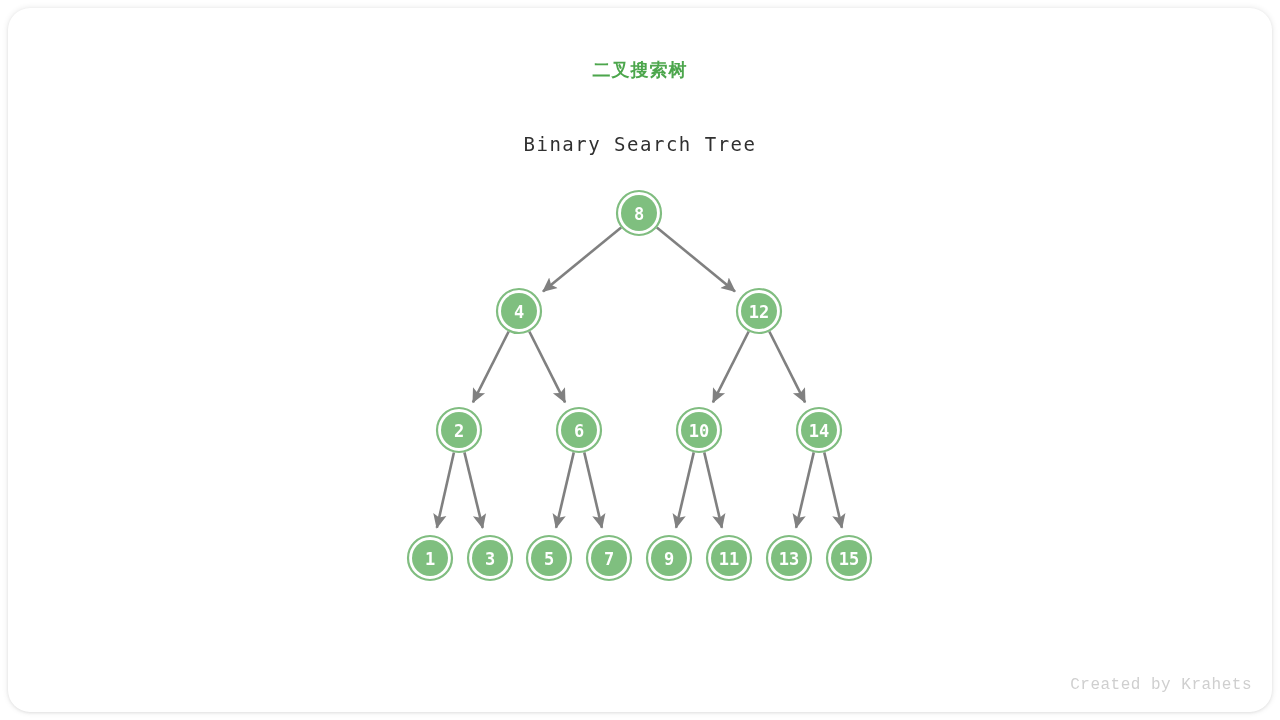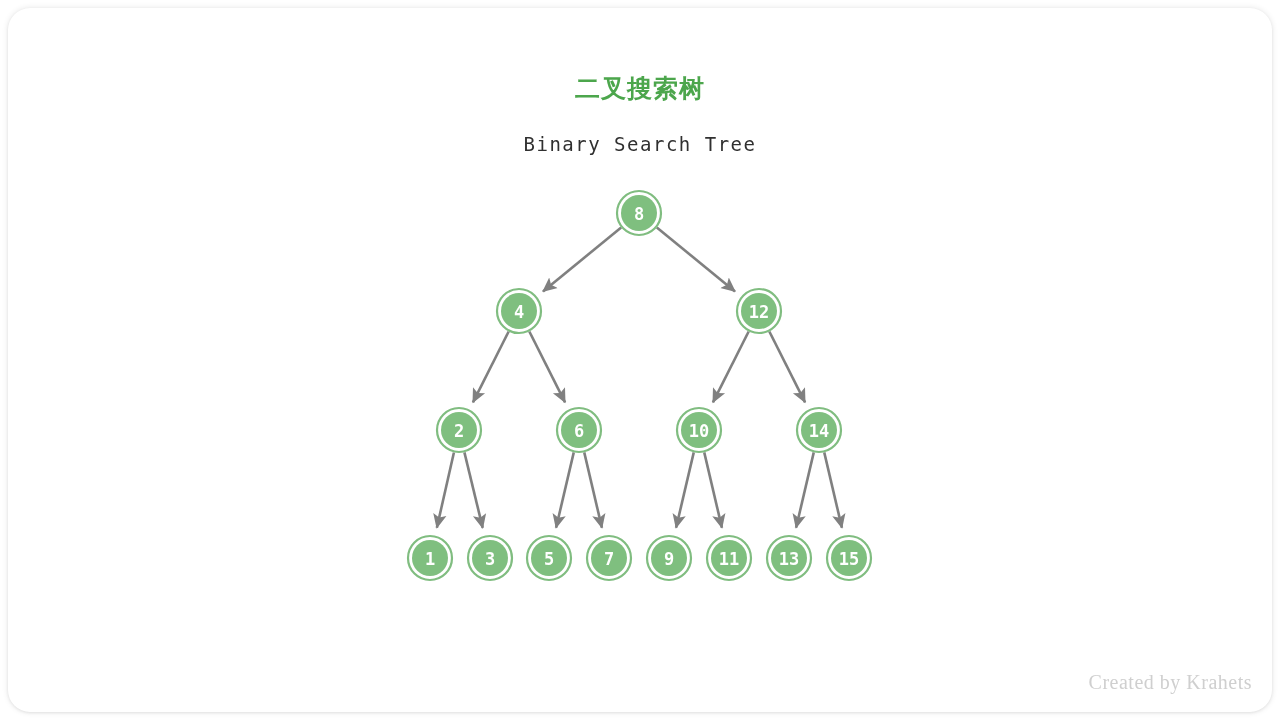--- a/index.html
+++ b/index.html
@@ -20,25 +20,25 @@
     height: 704px;
     background: #ffffff;
     border-radius: 22px;
     box-shadow: 0 0 6px rgba(0,0,0,0.10), 0 1px 3px rgba(0,0,0,0.07);
     overflow: hidden;
   }
 
   #title {
     position: absolute;
     left: 0;
-    top: 64px;
+    top: 50px;
     width: 1264px;
     text-align: center;
     font-family: "DejaVu Sans", sans-serif;
-    font-size: 25px;
+    font-size: 18px;
     font-weight: bold;
     color: #4ca64c;
     letter-spacing: 1px;
   }
 
   #subtitle {
     position: absolute;
     left: 0;
     top: 100px;
     width: 1264px;
@@ -48,22 +48,22 @@
     font-weight: normal;
     color: #303030;
     letter-spacing: 1.5px;
     margin-top: 25px;
   }
 
   #credit {
     position: absolute;
     right: 20px;
     bottom: 18px;
-    font-family: Liberation Serif, serif;
-    font-size: 20px;
+    font-family: Liberation Mono, monospace;
+    font-size: 16px;
     color: #cfcfcf;
     letter-spacing: 0.5px;
   }
 
   #tree-svg {
     position: absolute;
     left: 0;
     top: 0;
     width: 1264px;
     height: 704px;

